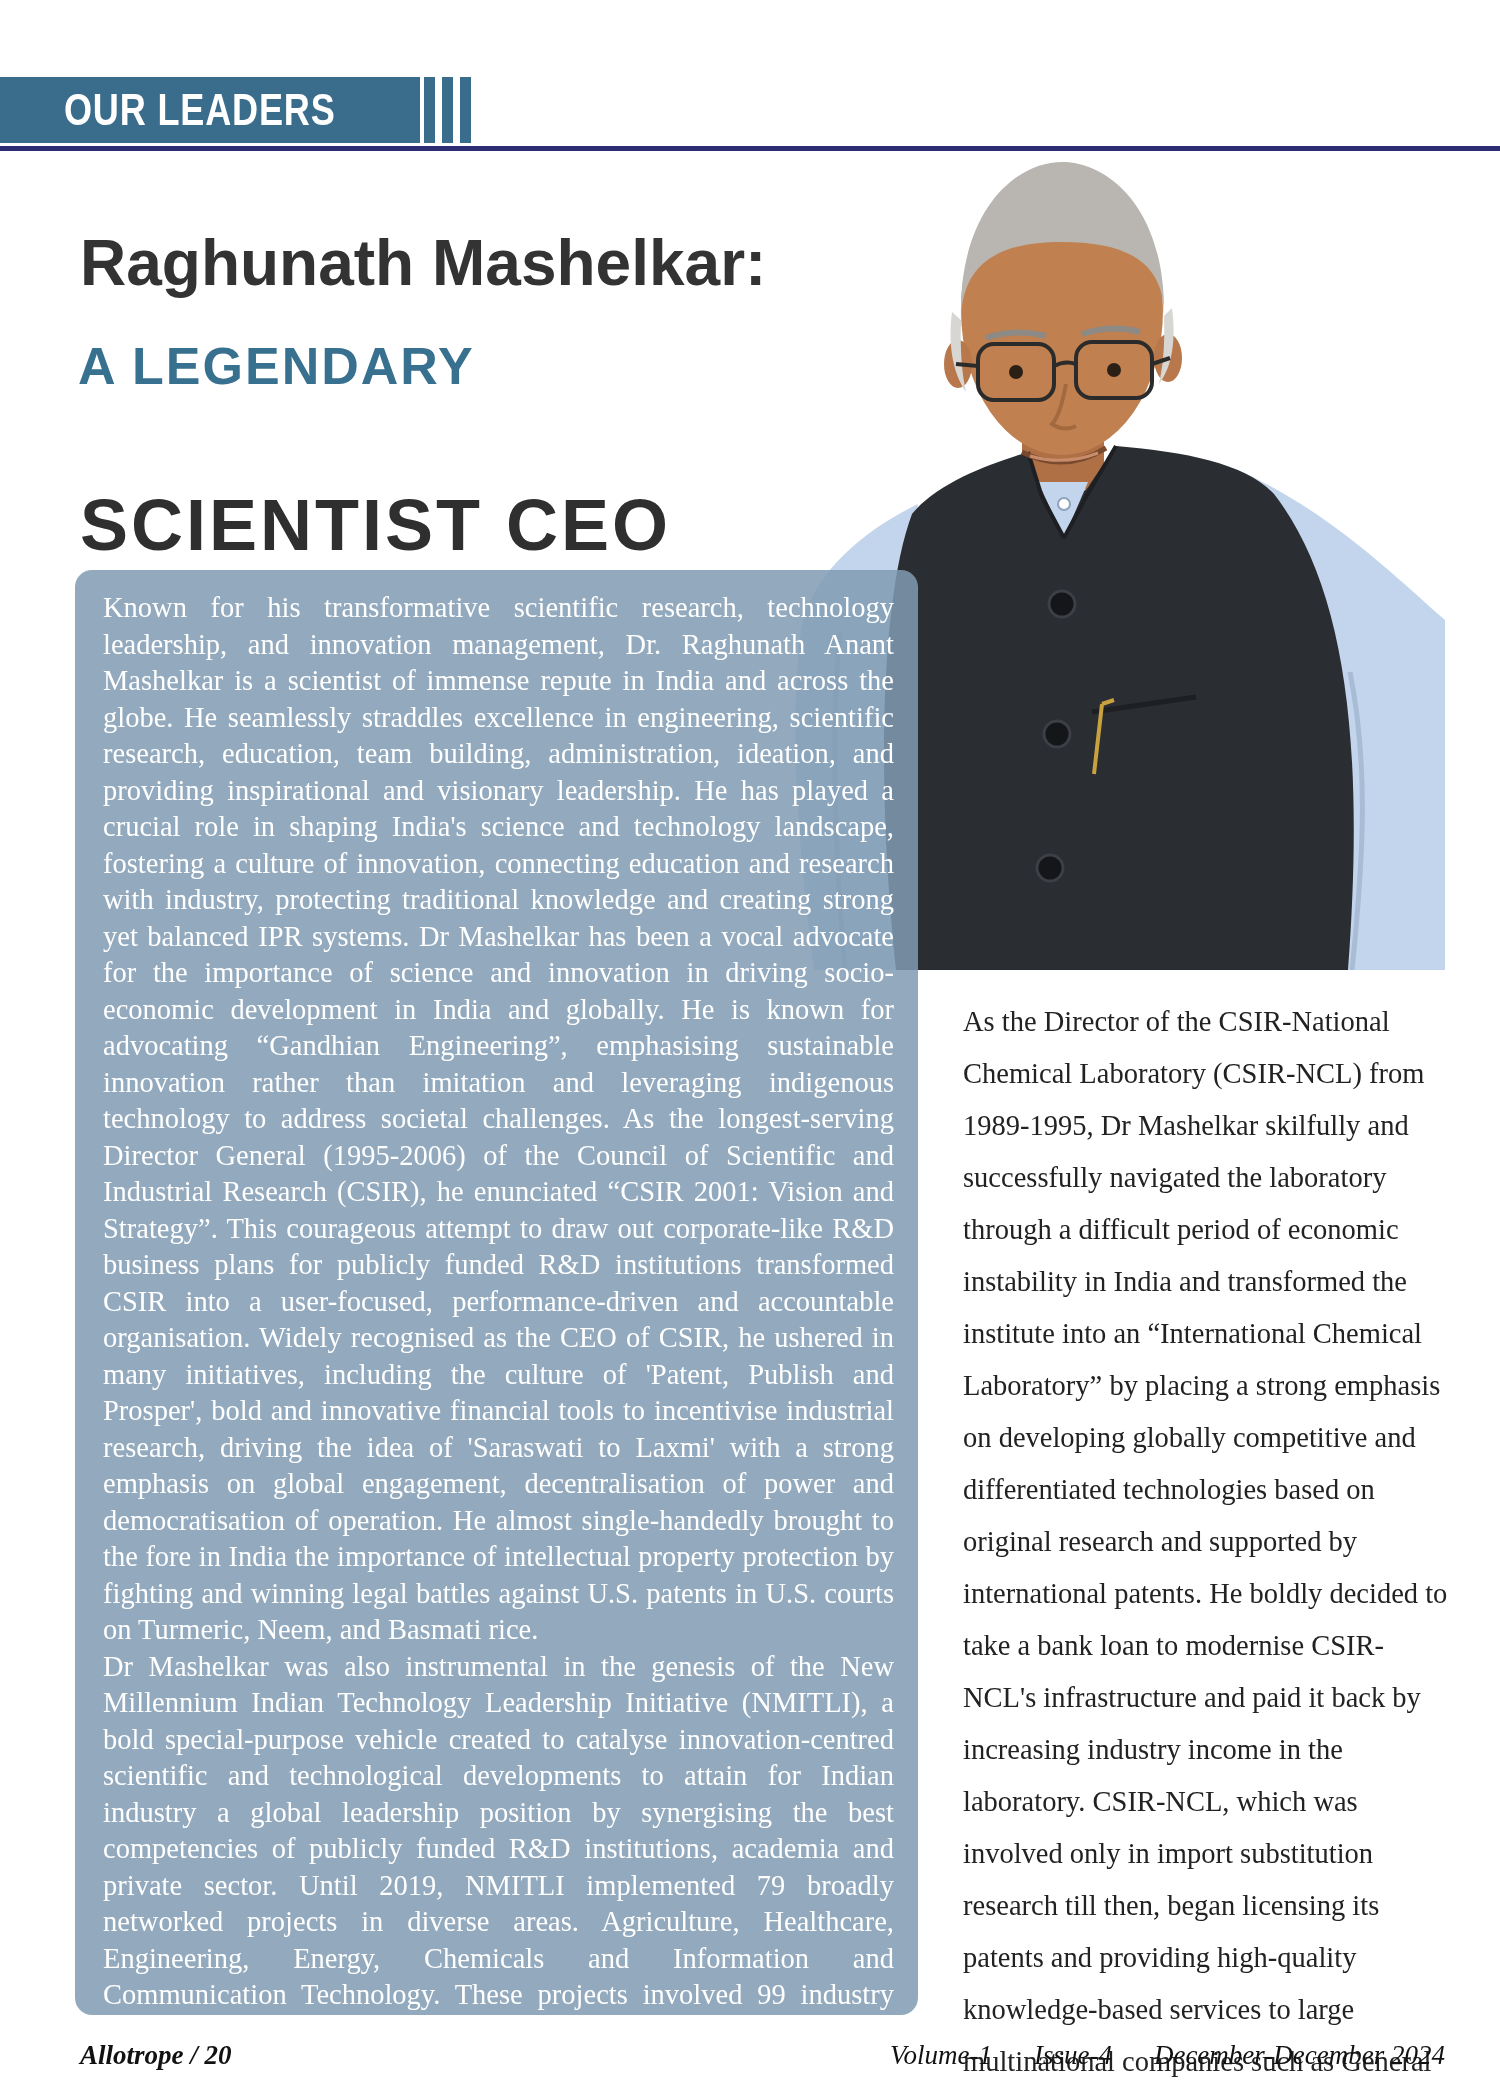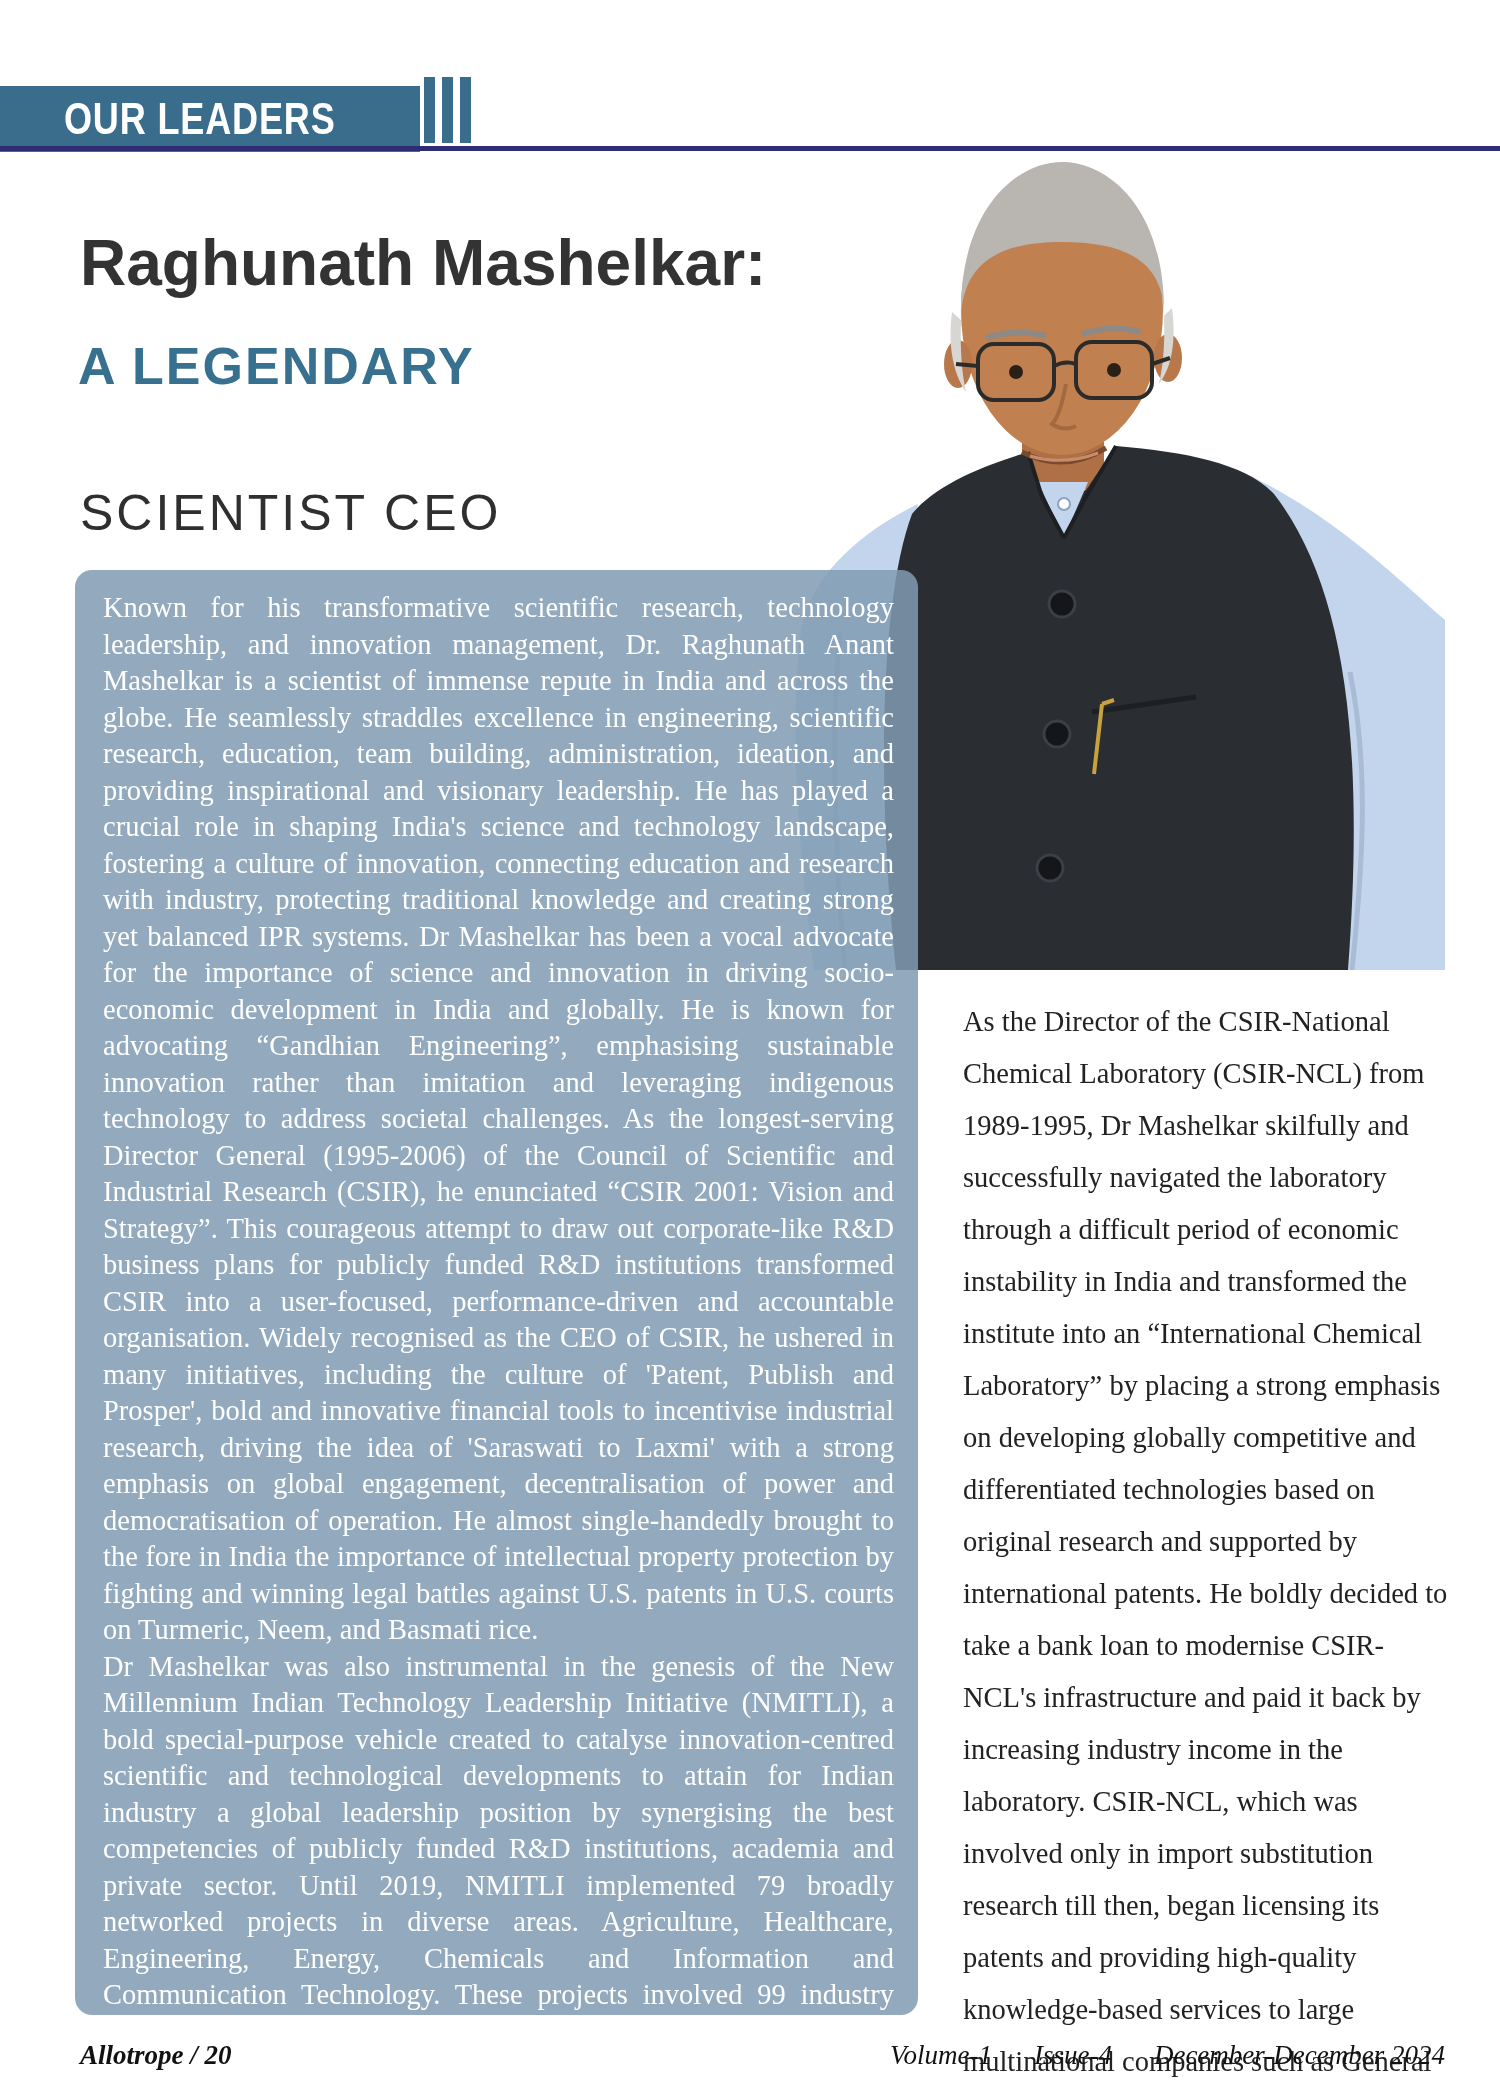--- a/index.html
+++ b/index.html
@@ -5,21 +5,21 @@
   html,body{margin:0;padding:0;background:#ffffff;}
   #page{
     position:relative;
     width:1500px;height:2100px;
     background:#ffffff;
     overflow:hidden;
     font-family:"Liberation Serif", serif;
   }
   
   .banner{
-    position:absolute;left:0;top:86px;width:420px;height:66px;
+    position:absolute;left:0;top:77px;width:420px;height:66px;
     background:#3A6D8C;
     display:flex;align-items:center;
   }
   .banner-label{
     color:#ffffff;
     font-family:"Liberation Sans", sans-serif;
     font-weight:800;
     font-size:44px;
     letter-spacing:1px;
     padding-left:78px;
@@ -38,21 +38,21 @@
     font-weight:700;font-size:64px;color:#333333;letter-spacing:0px;
   }
   .title2{
     position:absolute;left:78px;top:336px;
     font-family:"Liberation Sans", sans-serif;
     font-weight:700;font-size:52px;color:#38718F;letter-spacing:2px;
   }
   .title3{
     position:absolute;left:80px;top:484px;
     font-family:"Liberation Sans", sans-serif;
-    font-weight:400;font-size:50px;color:#2F2F2F;letter-spacing:3px;
+    font-weight:700;font-size:72px;color:#2F2F2F;letter-spacing:3px;
   }
 
   
   .photo{
     position:absolute;left:690px;top:152px;width:755px;height:818px;
     background:#ffffff;
   }
   .photo svg{display:block;width:755px;height:818px;}
 
   

